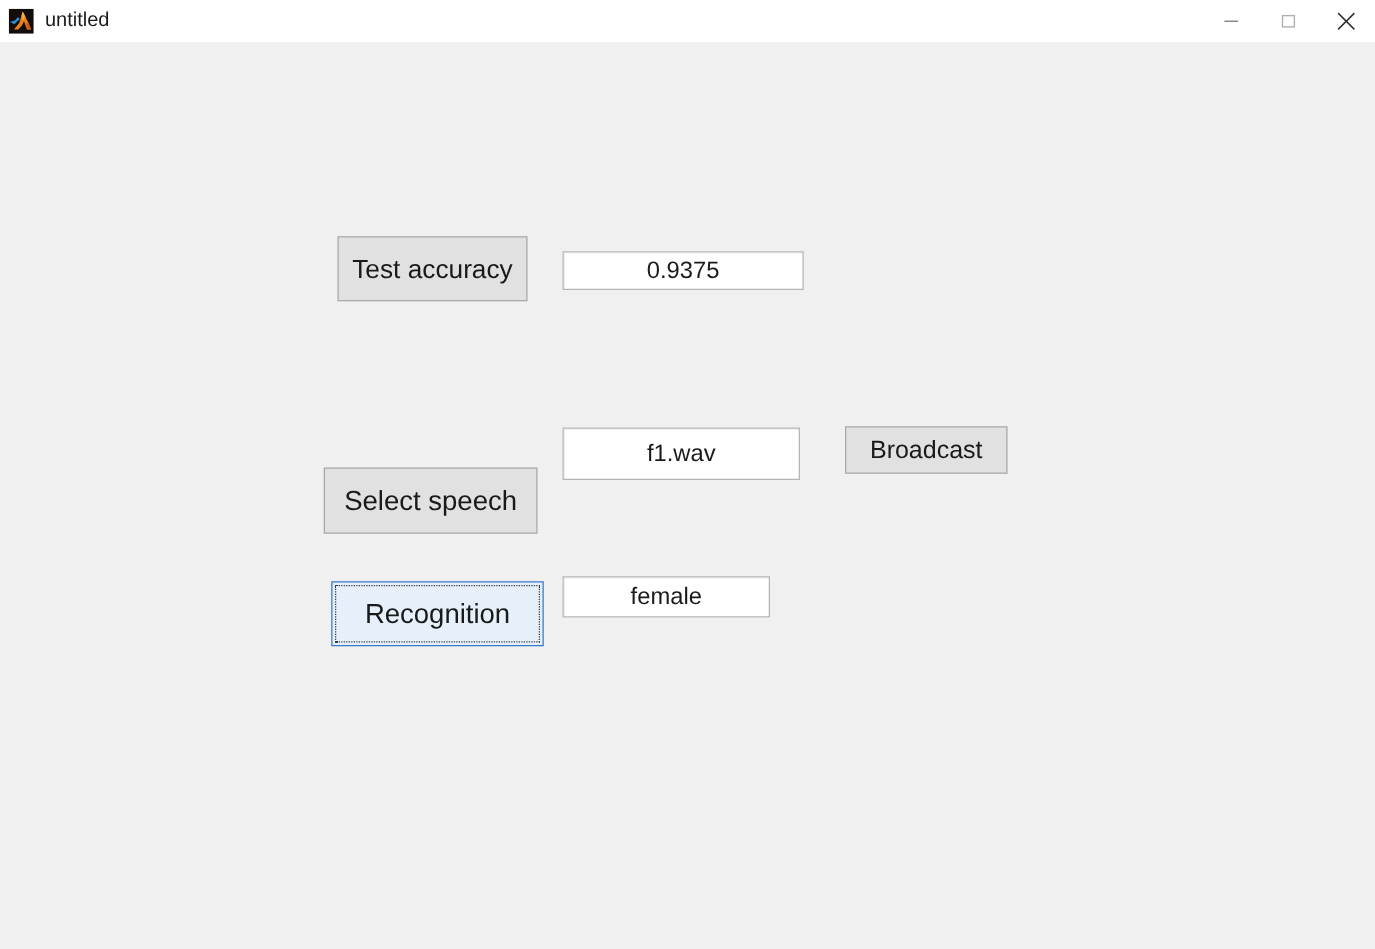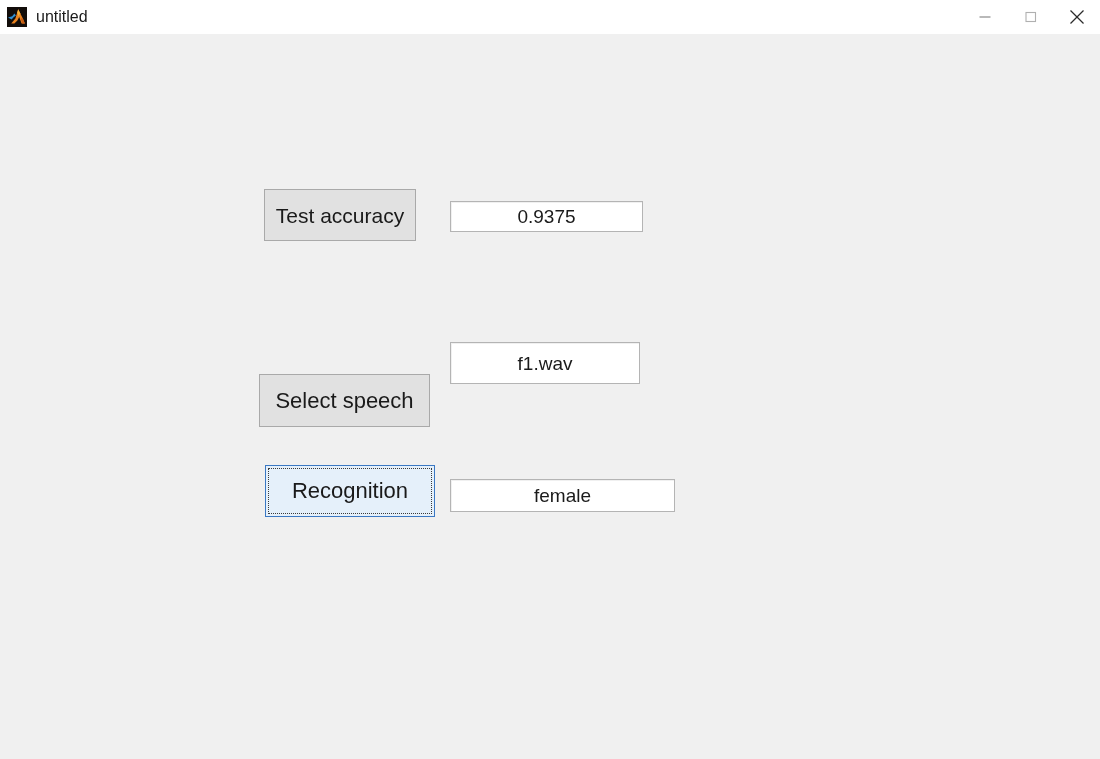--- a/index.html
+++ b/index.html
@@ -150,31 +150,31 @@
     display: flex;
     align-items: center;
     justify-content: center;
     line-height: 1;
     user-select: none;
     overflow: hidden;
     white-space: nowrap;
   }
 
   
-  #btn-test-accuracy { left: 264px; top: 155px; width: 152px; height: 52px; font-size: 21px; }
+  #btn-test-accuracy { left: 270px; top: 155px; width: 152px; height: 52px; font-size: 21px; }
   #field-test-accuracy { left: 450px; top: 167px; width: 193px; height: 31px; font-size: 19px; }
 
   
   #btn-select-speech { left: 259px; top: 292px; width: 171px; height: 53px; font-size: 22px; margin-top: 48px; }
   #field-speech-file { left: 450px; top: 308px; width: 190px; height: 42px; font-size: 19px; }
   #btn-broadcast { left: 676px; top: 307px; width: 130px; height: 38px; font-size: 20px; }
 
   
   #btn-recognition { left: 265px; top: 431px; width: 170px; height: 52px; font-size: 22px; }
-  #field-recognition-result { left: 450px; top: 445px; width: 225px; height: 33px; font-size: 19px; }
+  #field-recognition-result { left: 450px; top: 427px; width: 166px; height: 33px; font-size: 19px; }
 </style>
 </head>
 <body>
 
 <div class="window">
 
   <div class="titlebar">
     <div class="title-left">
       <svg class="app-icon" viewBox="0 0 20 20">
         <rect x="0" y="0" width="20" height="20" fill="#120d0a"></rect>
@@ -209,18 +209,19 @@
   <div class="top-edge"></div>
   <div class="left-edge"></div>
 
   <div class="client">
 
     <button class="btn" id="btn-test-accuracy">Test accuracy</button>
     <div class="field" id="field-test-accuracy">0.9375</div>
 
     <button class="btn" id="btn-select-speech">Select speech</button>
     <div class="field" id="field-speech-file">f1.wav</div>
+    <button class="btn" id="btn-broadcast">Broadcast</button>
 
     <button class="btn focused" id="btn-recognition">Recognition</button>
     <div class="field" id="field-recognition-result">female</div>
 
   </div>
 </div>
 
 </body></html>

